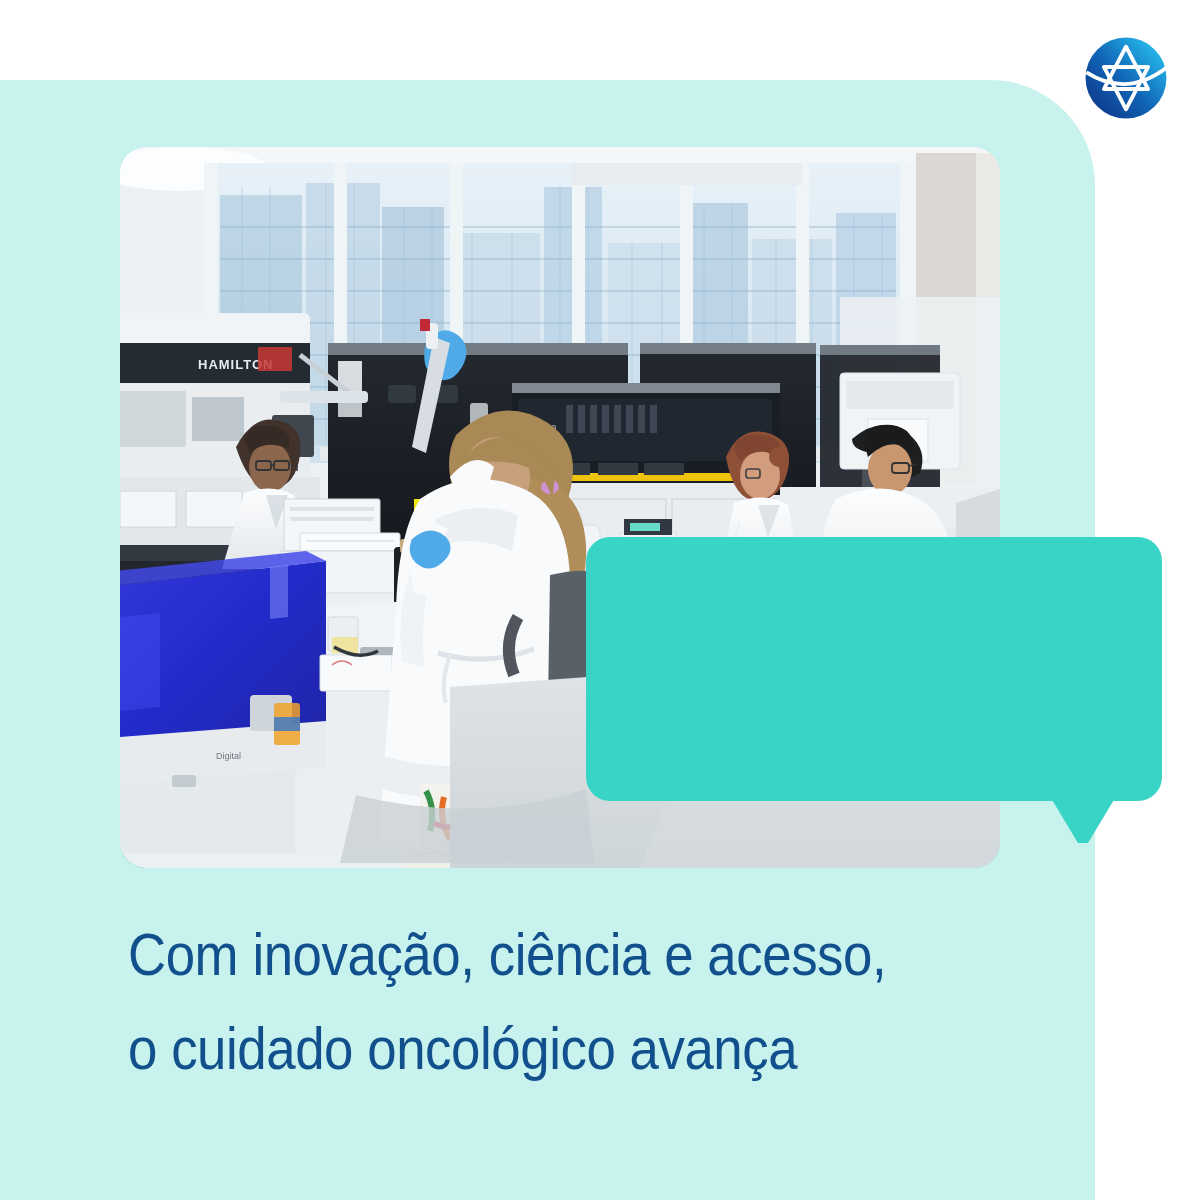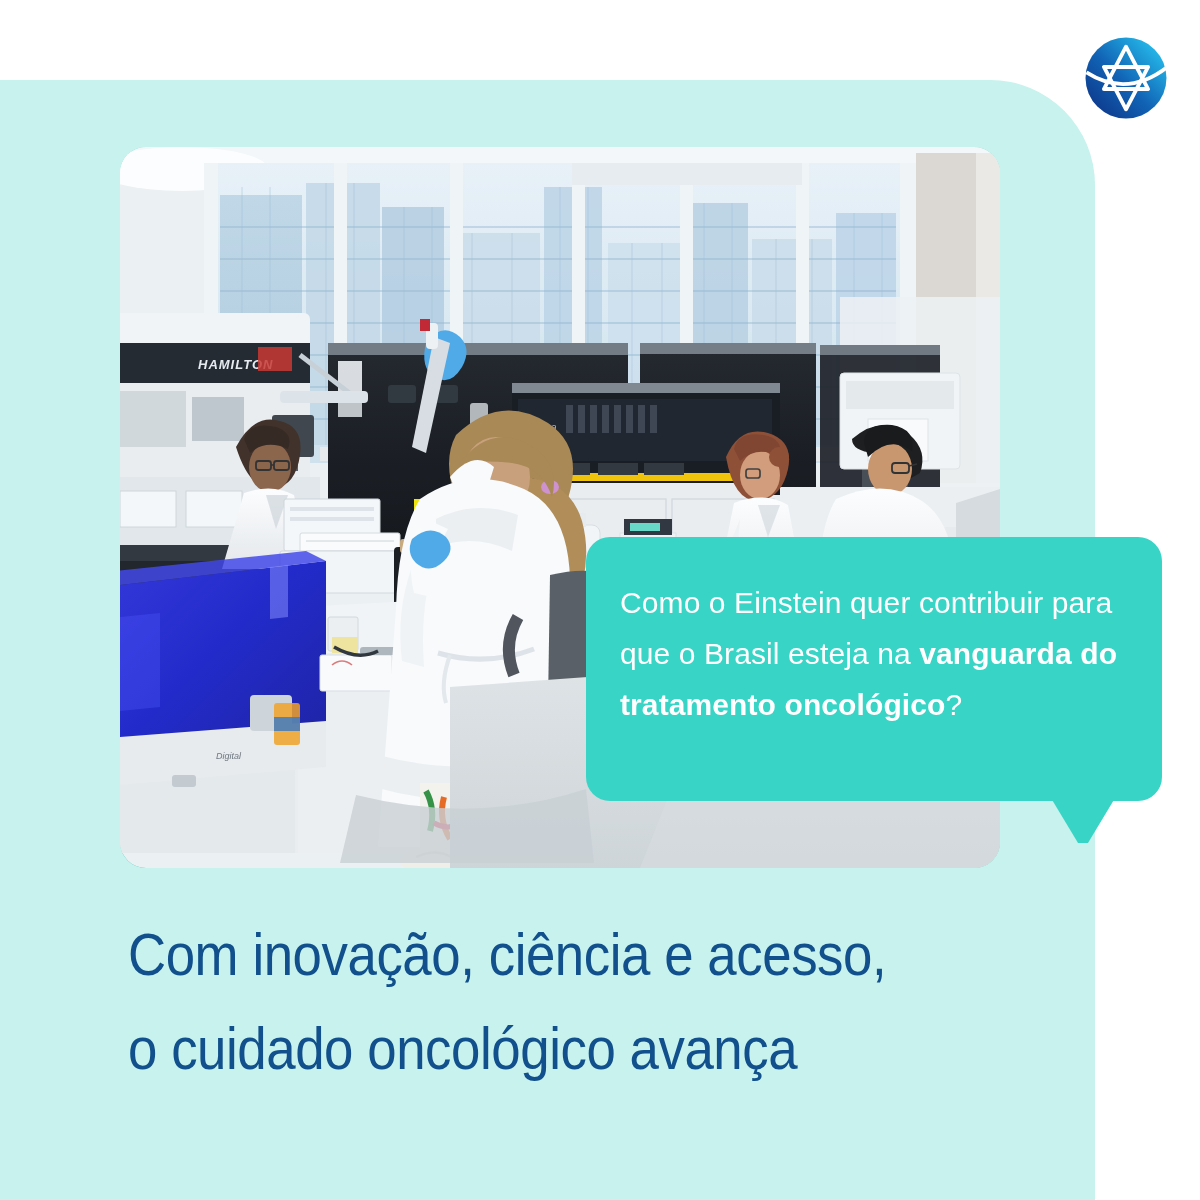--- a/index.html
+++ b/index.html
@@ -31,21 +31,20 @@
 
   
   .photo-card{
     position:absolute;
     left:120px; top:147px;
     width:880px; height:721px;
     border-radius:26px;
     overflow:hidden;
     z-index:10;
     background:#14b8a6;
-    font-style:italic;
   }
   .photo-svg{ display:block; width:100%; height:100%; }
 
   
   .bubble-wrap{
     position:absolute;
     left:586px; top:537px;
     width:576px; height:310px;
     z-index:25;
   }
@@ -430,26 +429,20 @@
 
     <path d="M236 648 q120 30 230 -6 l8 74 h-254 Z" fill="#c9cfd3" opacity="0.8"></path>
 
     <rect x="0" y="0" width="880" height="721" fill="#bcd8e8" opacity="0.05"></rect>
   </svg>
 </div>
 
 <div class="bubble-wrap">
   <div class="bubble-body"></div>
   <div class="bubble-tail"></div>
-  <div class="bubble-text">
-    <span>Como o Einstein quer</span>
-    <span>contribuir para que o Brasil</span>
-    <span>esteja na </span><b>vanguarda do</b>
-    <b>tratamento oncológico</b><span>?</span>
-  </div>
 </div>
 
 <div class="headline">
   <span class="ln">Com inovação, ciência e acesso,</span>
   <span class="ln">o cuidado oncológico avança</span>
 </div>
 
 <div class="logo">
   <svg viewBox="0 0 100 100" width="92" height="92">
     <defs>

